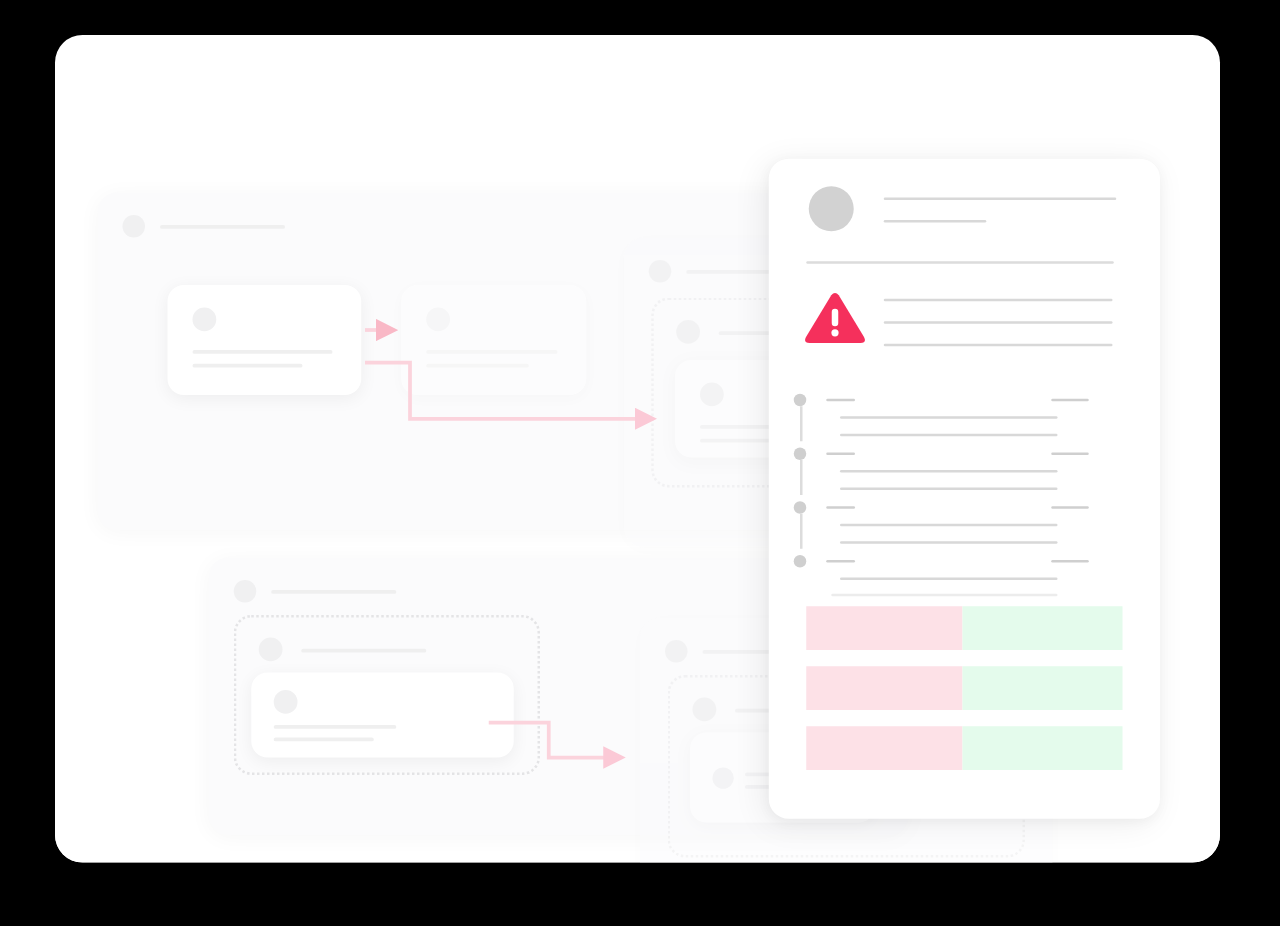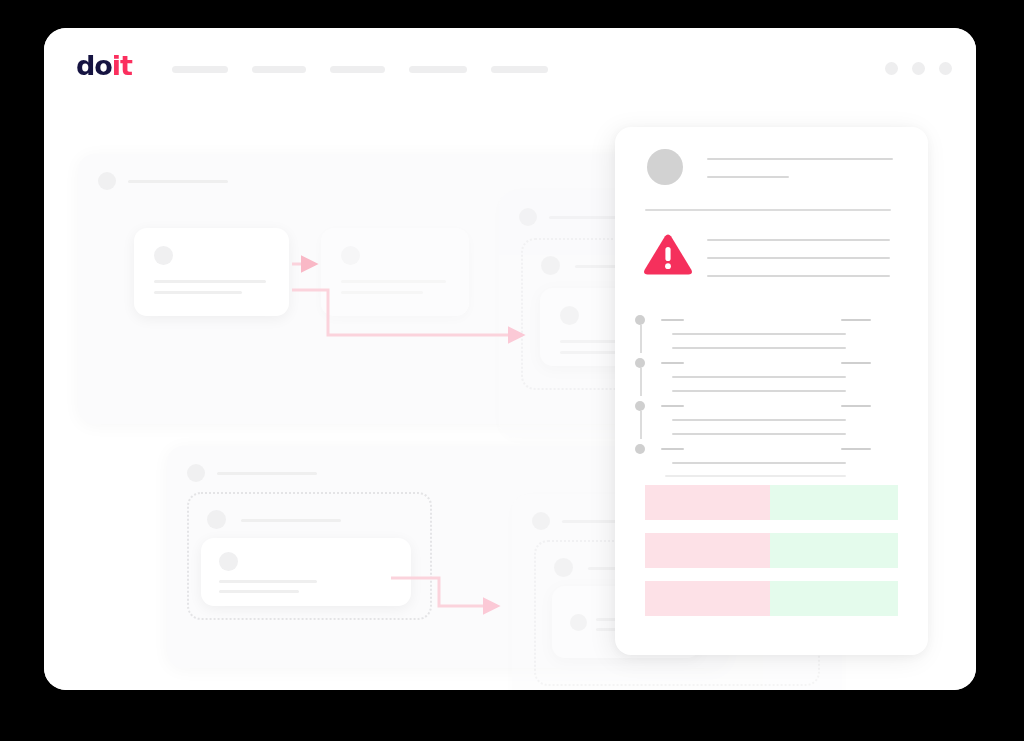--- a/index.html
+++ b/index.html
@@ -297,40 +297,20 @@
     background: #e4fbec;
   }
 </style>
 </head>
 <body>
 
 <div id="stage">
 
   <div class="app-window">
 
-    <div class="topbar">
-
-      <div class="logo">
-        <span class="logo-do">do</span><span class="logo-it">it</span>
-      </div>
-
-      <div class="nav-items">
-        <div class="nav-bar-item w1"></div>
-        <div class="nav-bar-item w2"></div>
-        <div class="nav-bar-item w3"></div>
-        <div class="nav-bar-item w4"></div>
-        <div class="nav-bar-item w5"></div>
-      </div>
-
-      <div class="window-dots">
-        <div class="window-dot"></div>
-        <div class="window-dot"></div>
-        <div class="window-dot"></div>
-      </div>
-    </div>
 
     <div class="canvas">
 
       <div class="panel" id="panel-top">
         <div class="ghost-circle panel-head-circle"></div>
         <div class="ghost-line panel-head-line"></div>
 
         <div class="task-card" style="left:56px; top:74px; width:155px; height:88px;">
           <div class="ghost-circle tc-circle"></div>
           <div class="ghost-line tc-line-a" style="width:112px;"></div>

